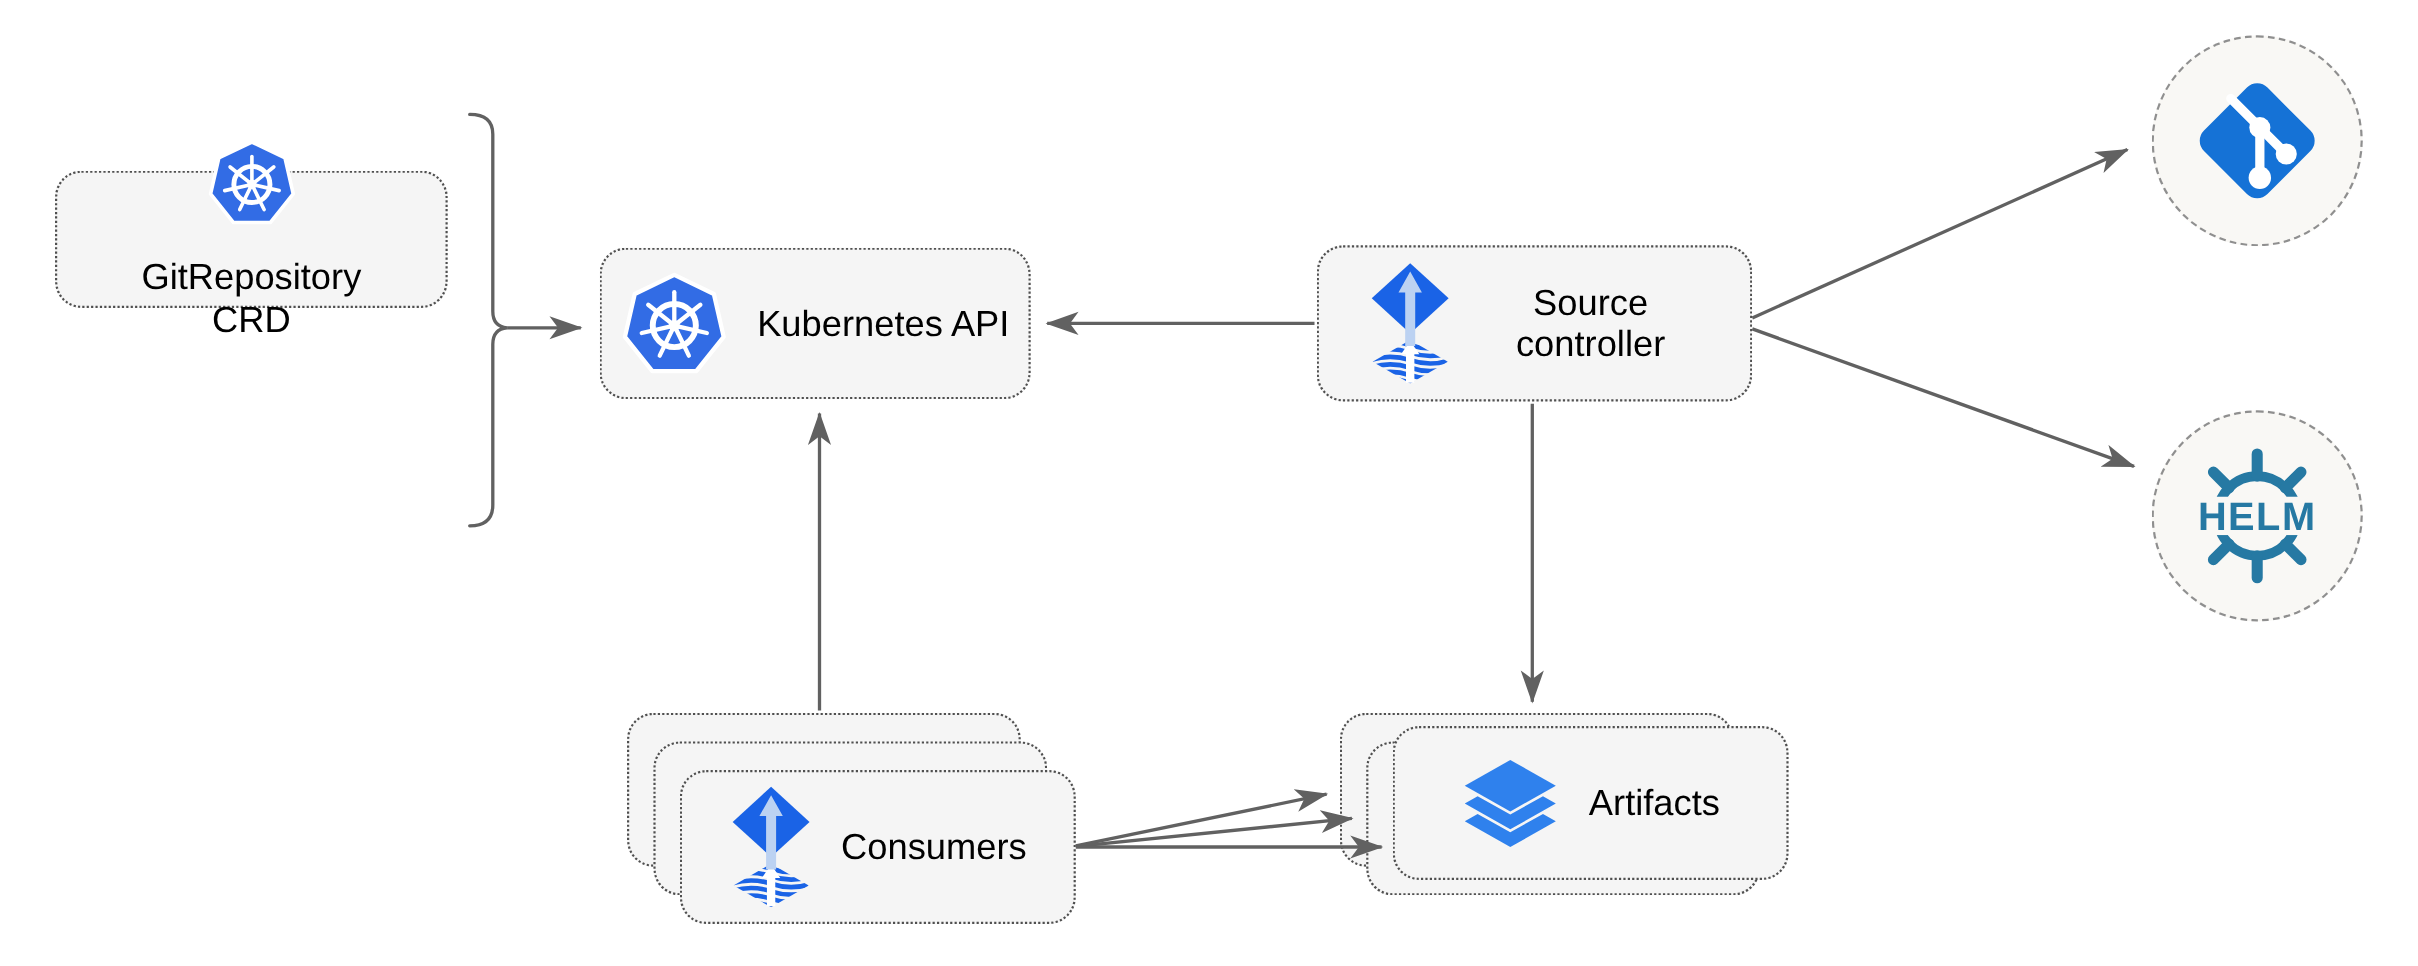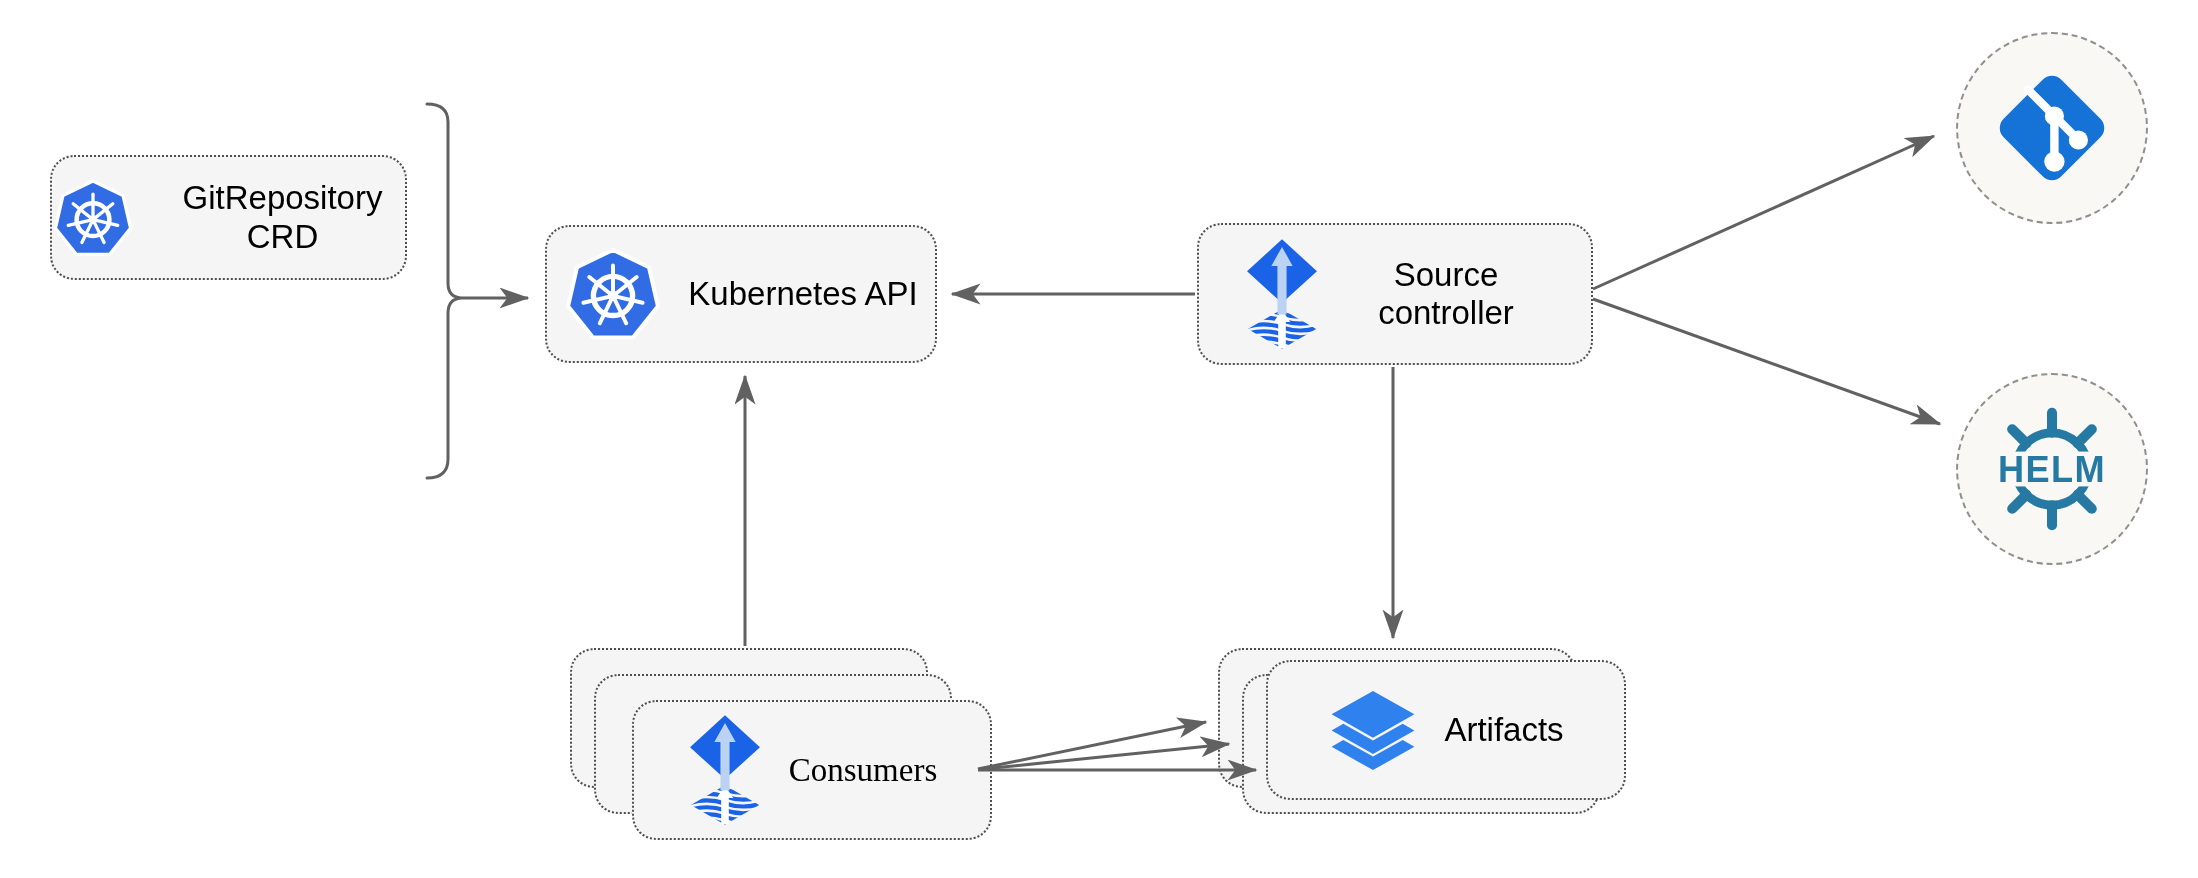--- a/index.html
+++ b/index.html
@@ -9,27 +9,27 @@
   .node{position:absolute;box-sizing:border-box;background:var(--node-fill,#f5f5f5);
         border:2px dotted var(--node-border,#4f4f4f);border-radius:24px;
         display:flex;align-items:center;justify-content:center;gap:26px;z-index:5;}
   .card{position:absolute;box-sizing:border-box;background:var(--node-fill,#f5f5f5);
         border:2px dotted var(--node-border,#4f4f4f);border-radius:24px;}
   .label{font-size:33px;line-height:1.16;text-align:center;}
   .nowrap{white-space:nowrap;}
   .circle{position:absolute;box-sizing:border-box;width:192px;height:192px;border-radius:50%;
           background:var(--circle-fill,#f9f8f5);border:2px dashed var(--circle-border,#8f8f8f);
           display:flex;align-items:center;justify-content:center;z-index:5;}
-  #n-gitrepo{left:50px;top:155px;width:357px;height:125px;}
+  #n-gitrepo{left:50px;top:155px;width:357px;height:125px;flex-direction:column;}
   #n-helmrepo{left:50px;top:312px;width:357px;height:125px;}
   #n-k8sapi{left:545px;top:225px;width:392px;height:138px;}
   #n-source{left:1197px;top:223px;width:396px;height:142px;}
   #c-cons-b1{left:570px;top:648px;width:358px;height:140px;z-index:1;}
   #c-cons-b2{left:594px;top:674px;width:358px;height:140px;z-index:2;}
-  #n-consumers{left:632px;top:700px;width:360px;height:140px;z-index:3;font-family:Liberation Serif, serif;}
+  #n-consumers{left:618px;top:700px;width:360px;height:140px;z-index:3;}
   #c-art-b1{left:1218px;top:648px;width:358px;height:140px;z-index:1;}
   #c-art-b2{left:1242px;top:674px;width:358px;height:140px;z-index:2;}
   #n-artifacts{left:1266px;top:660px;width:360px;height:140px;z-index:3;}
   #circle-git{left:1956px;top:32px;}
   #circle-helm{left:1956px;top:373px;}
   .w-gitrepo{width:252px;}
   .w-source{width:200px;}
   .ic-k8s-sm{width:82px;height:82px;flex:none;}
   .ic-k8s-lg{width:98px;height:98px;flex:none;}
   .ic-flux{width:76px;height:114px;flex:none;}

